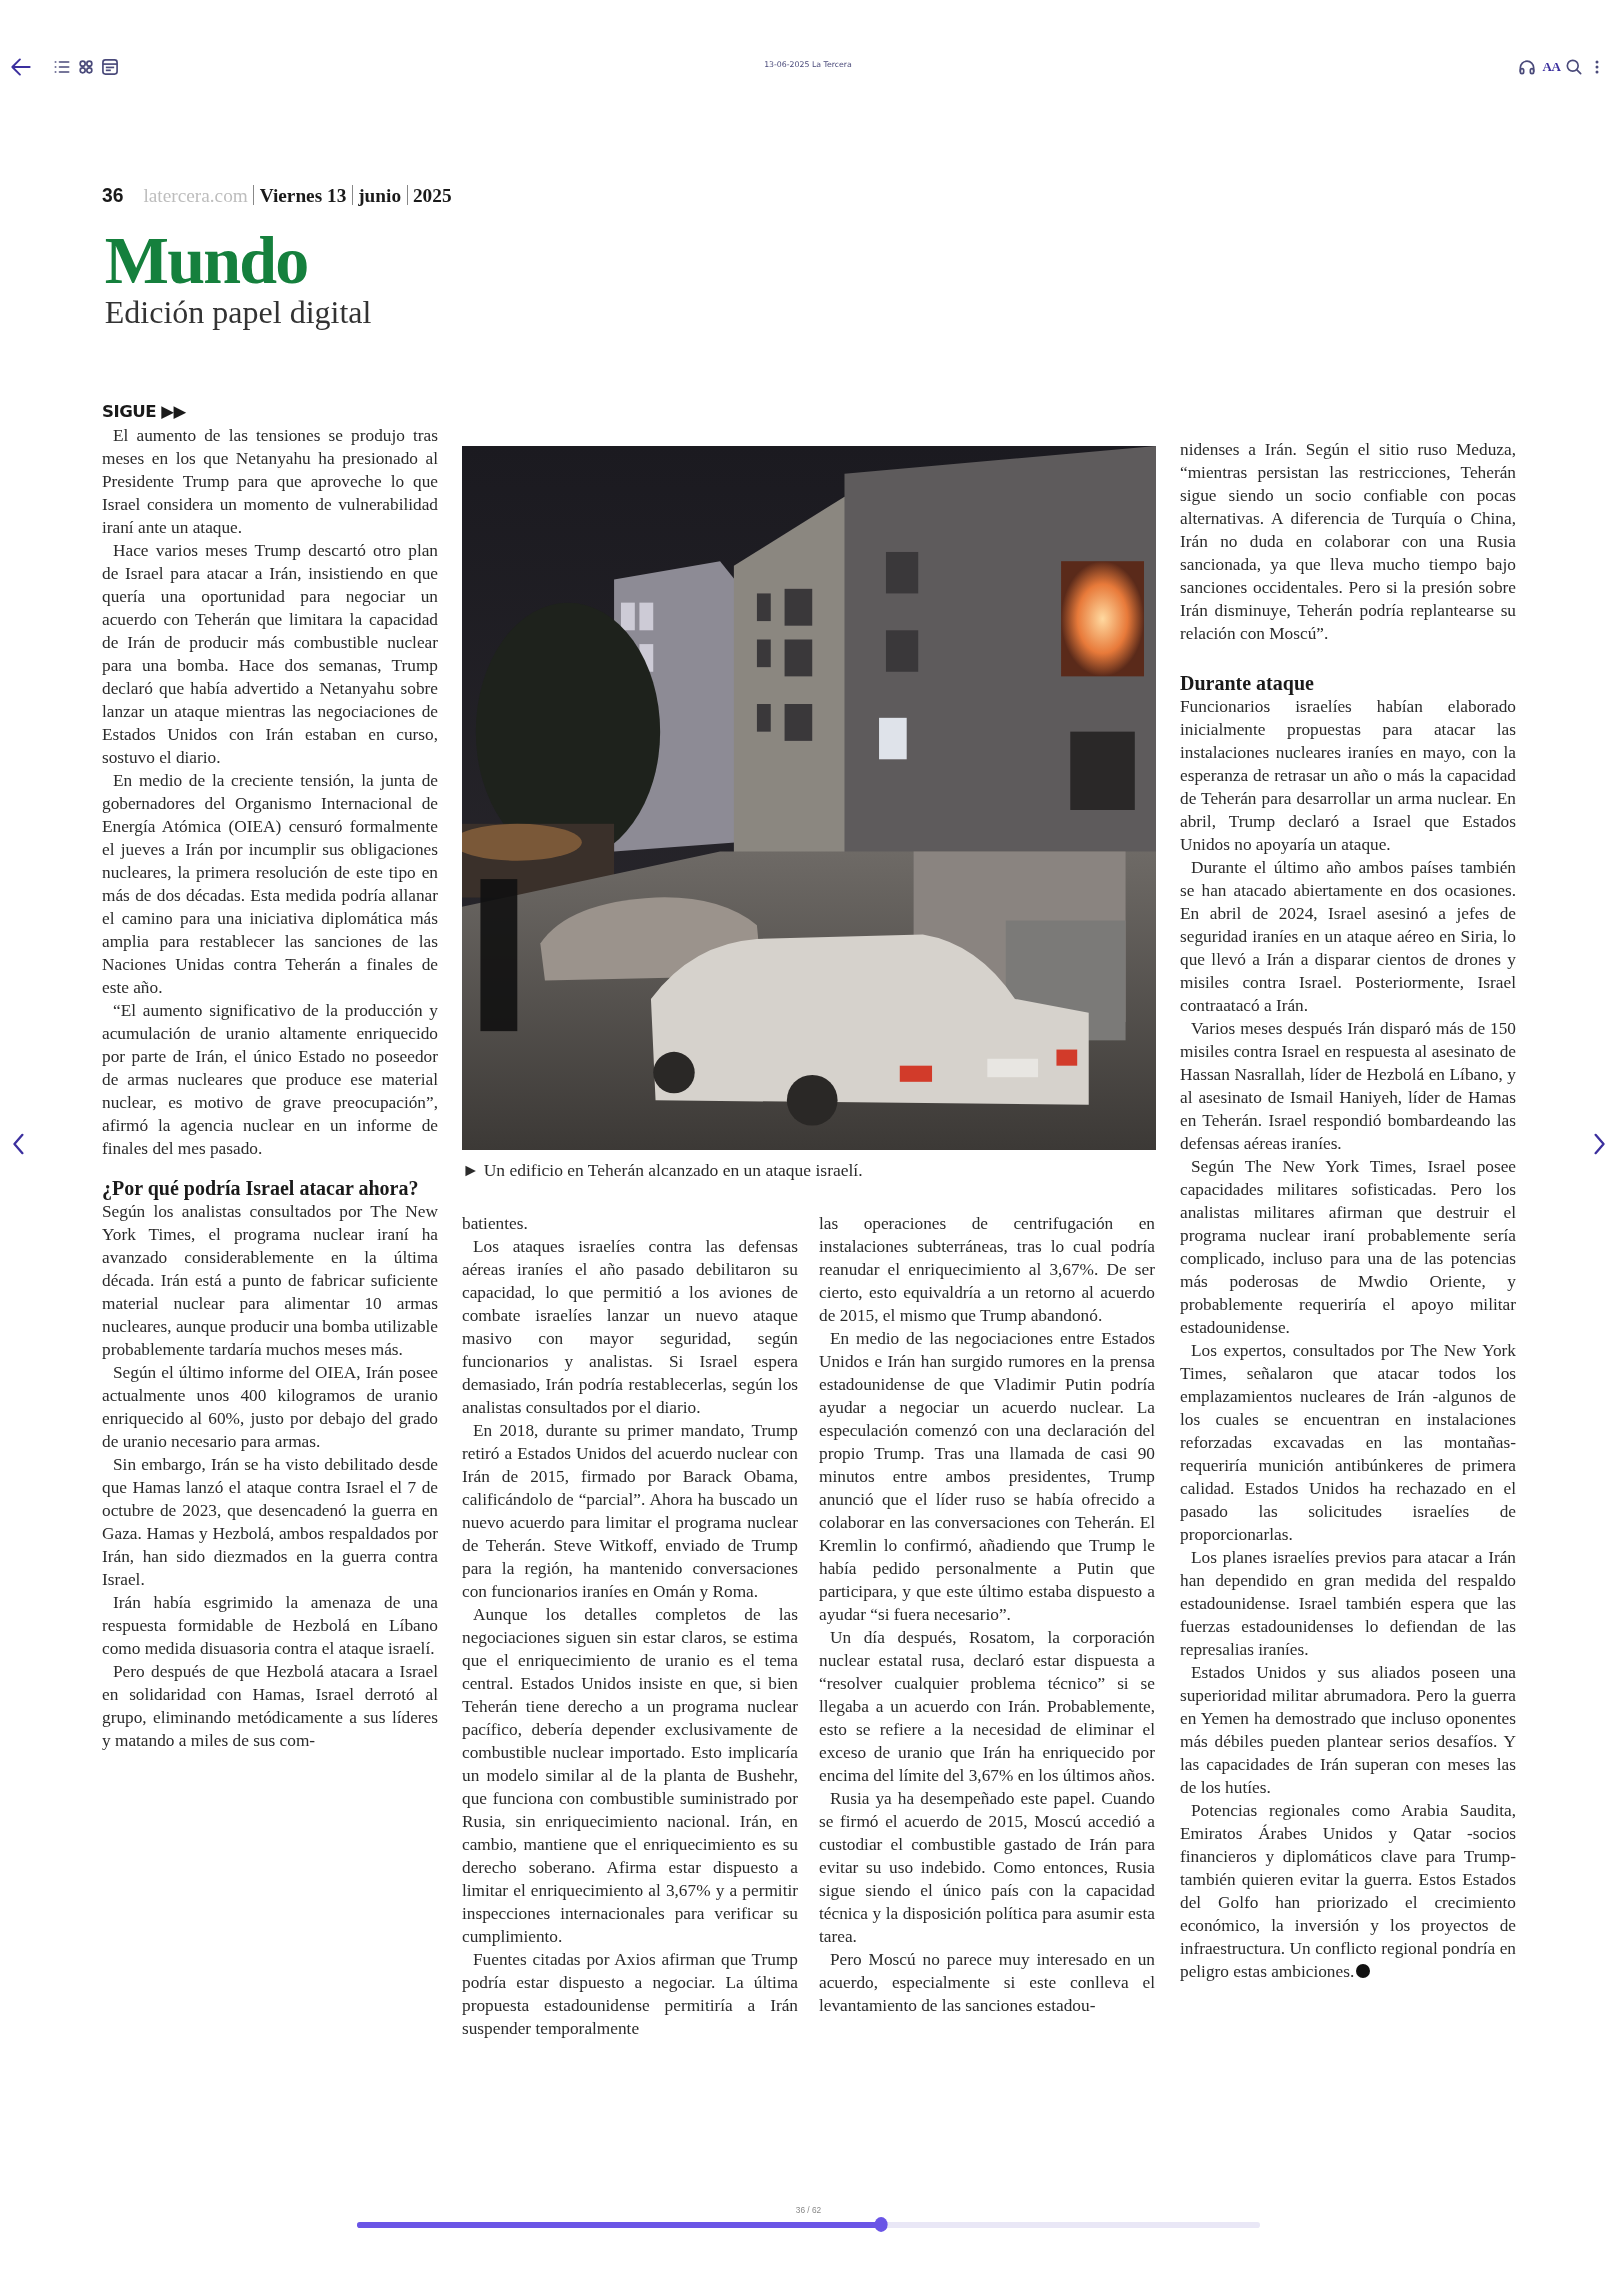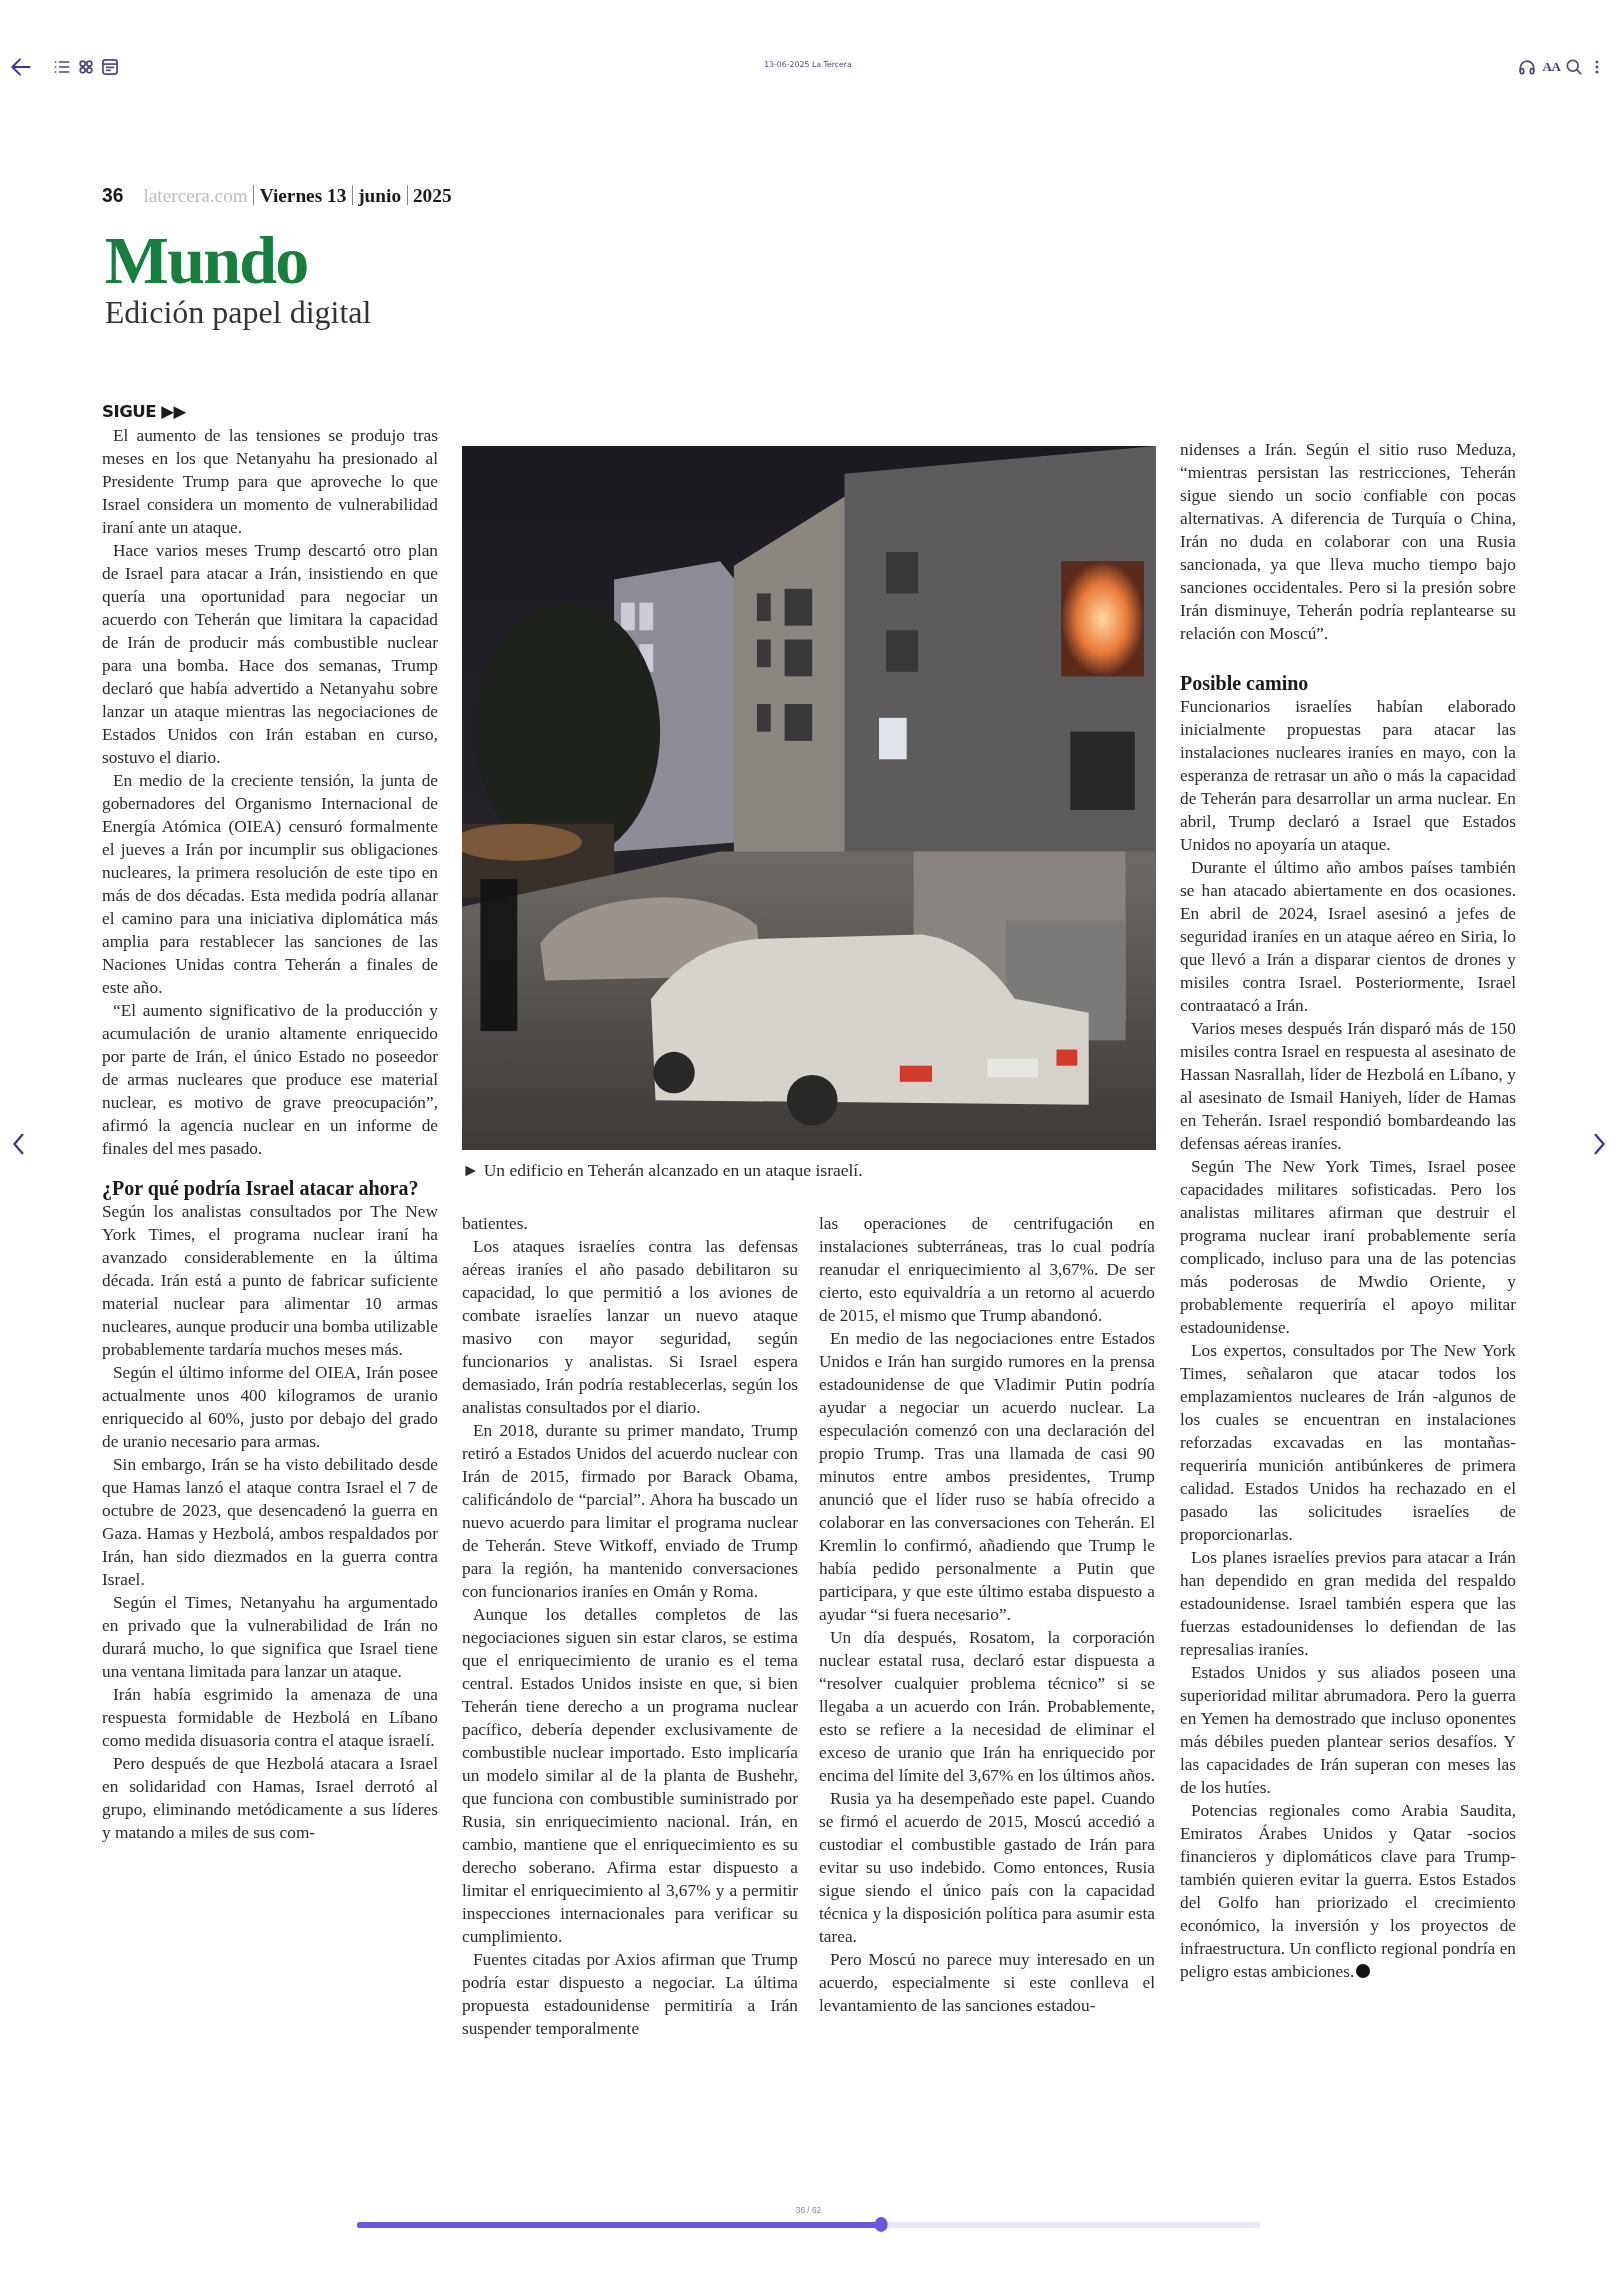--- a/index.html
+++ b/index.html
@@ -142,21 +142,20 @@
 
   <div class="col c1">
     <p>El aumento de las tensiones se produjo tras meses en los que Netanyahu ha presionado al Presidente Trump para que aproveche lo que Israel considera un momento de vulnerabilidad iraní ante un ataque.</p>
     <p>Hace varios meses Trump descartó otro plan de Israel para atacar a Irán, insistiendo en que quería una oportunidad para negociar un acuerdo con Teherán que limitara la capacidad de Irán de producir más combustible nuclear para una bomba. Hace dos semanas, Trump declaró que había advertido a Netanyahu sobre lanzar un ataque mientras las negociaciones de Estados Unidos con Irán estaban en curso, sostuvo el diario.</p>
     <p>En medio de la creciente tensión, la junta de gobernadores del Organismo Internacional de Energía Atómica (OIEA) censuró formalmente el jueves a Irán por incumplir sus obligaciones nucleares, la primera resolución de este tipo en más de dos décadas. Esta medida podría allanar el camino para una iniciativa diplomática más amplia para restablecer las sanciones de las Naciones Unidas contra Teherán a finales de este año.</p>
     <p>“El aumento significativo de la producción y acumulación de uranio altamente enriquecido por parte de Irán, el único Estado no poseedor de armas nucleares que produce ese material nuclear, es motivo de grave preocupación”, afirmó la agencia nuclear en un informe de finales del mes pasado.</p>
     <h3 class="first">¿Por qué podría Israel atacar ahora?</h3>
     <p class="noindent">Según los analistas consultados por The New York Times, el programa nuclear iraní ha avanzado considerablemente en la última década. Irán está a punto de fabricar suficiente material nuclear para alimentar 10 armas nucleares, aunque producir una bomba utilizable probablemente tardaría muchos meses más.</p>
     <p>Según el último informe del OIEA, Irán posee actualmente unos 400 kilogramos de uranio enriquecido al 60%, justo por debajo del grado de uranio necesario para armas.</p>
     <p>Sin embargo, Irán se ha visto debilitado desde que Hamas lanzó el ataque contra Israel el 7 de octubre de 2023, que desencadenó la guerra en Gaza. Hamas y Hezbolá, ambos respaldados por Irán, han sido diezmados en la guerra contra Israel.</p>
-    <p>Según el Times, Netanyahu ha argumentado en privado que la vulnerabilidad de Irán no durará mucho, lo que significa que Israel tiene una ventana limitada para lanzar un ataque.</p>
     <p>Irán había esgrimido la amenaza de una respuesta formidable de Hezbolá en Líbano como medida disuasoria contra el ataque israelí.</p>
     <p>Pero después de que Hezbolá atacara a Israel en solidaridad con Hamas, Israel derrotó al grupo, eliminando metódicamente a sus líderes y matando a miles de sus com-</p>
   </div>
 
   <div class="photo" aria-label="Edificio dañado y autos destruidos en Teherán de noche">
     <svg viewBox="0 0 1506 1528" preserveAspectRatio="none">
       <defs>
         <linearGradient id="sky" x1="0" y1="0" x2="0" y2="1">
             <stop offset="0" stop-color="#1b1a20"></stop>
             <stop offset="1" stop-color="#2c2a2f"></stop>
@@ -223,21 +222,21 @@
   <div class="col c3">
     <p class="noindent">las operaciones de centrifugación en instalaciones subterráneas, tras lo cual podría reanudar el enriquecimiento al 3,67%. De ser cierto, esto equivaldría a un retorno al acuerdo de 2015, el mismo que Trump abandonó.</p>
     <p>En medio de las negociaciones entre Estados Unidos e Irán han surgido rumores en la prensa estadounidense de que Vladimir Putin podría ayudar a negociar un acuerdo nuclear. La especulación comenzó con una declaración del propio Trump. Tras una llamada de casi 90 minutos entre ambos presidentes, Trump anunció que el líder ruso se había ofrecido a colaborar en las conversaciones con Teherán. El Kremlin lo confirmó, añadiendo que Trump le había pedido personalmente a Putin que participara, y que este último estaba dispuesto a ayudar “si fuera necesario”.</p>
     <p>Un día después, Rosatom, la corporación nuclear estatal rusa, declaró estar dispuesta a “resolver cualquier problema técnico” si se llegaba a un acuerdo con Irán. Probablemente, esto se refiere a la necesidad de eliminar el exceso de uranio que Irán ha enriquecido por encima del límite del 3,67% en los últimos años.</p>
     <p>Rusia ya ha desempeñado este papel. Cuando se firmó el acuerdo de 2015, Moscú accedió a custodiar el combustible gastado de Irán para evitar su uso indebido. Como entonces, Rusia sigue siendo el único país con la capacidad técnica y la disposición política para asumir esta tarea.</p>
     <p>Pero Moscú no parece muy interesado en un acuerdo, especialmente si este conlleva el levantamiento de las sanciones estadou-</p>
   </div>
 
   <div class="col c4">
     <p class="noindent">nidenses a Irán. Según el sitio ruso Meduza, “mientras persistan las restricciones, Teherán sigue siendo un socio confiable con pocas alternativas. A diferencia de Turquía o China, Irán no duda en colaborar con una Rusia sancionada, ya que lleva mucho tiempo bajo sanciones occidentales. Pero si la presión sobre Irán disminuye, Teherán podría replantearse su relación con Moscú”.</p>
-    <h3 style="margin-top:26px;">Posible camino</h3>
+    <h3 style="margin-top:26px;">Durante ataque</h3>
     <p class="noindent">Funcionarios israelíes habían elaborado inicialmente propuestas para atacar las instalaciones nucleares iraníes en mayo, con la esperanza de retrasar un año o más la capacidad de Teherán para desarrollar un arma nuclear. En abril, Trump declaró a Israel que Estados Unidos no apoyaría un ataque.</p>
     <p>Durante el último año ambos países también se han atacado abiertamente en dos ocasiones. En abril de 2024, Israel asesinó a jefes de seguridad iraníes en un ataque aéreo en Siria, lo que llevó a Irán a disparar cientos de drones y misiles contra Israel. Posteriormente, Israel contraatacó a Irán.</p>
     <p>Varios meses después Irán disparó más de 150 misiles contra Israel en respuesta al asesinato de Hassan Nasrallah, líder de Hezbolá en Líbano, y al asesinato de Ismail Haniyeh, líder de Hamas en Teherán. Israel respondió bombardeando las defensas aéreas iraníes.</p>
     <p>Según The New York Times, Israel posee capacidades militares sofisticadas. Pero los analistas militares afirman que destruir el programa nuclear iraní probablemente sería complicado, incluso para una de las potencias más poderosas de Mwdio Oriente, y probablemente requeriría el apoyo militar estadounidense.</p>
     <p>Los expertos, consultados por The New York Times, señalaron que atacar todos los emplazamientos nucleares de Irán -algunos de los cuales se encuentran en instalaciones reforzadas excavadas en las montañas- requeriría munición antibúnkeres de primera calidad. Estados Unidos ha rechazado en el pasado las solicitudes israelíes de proporcionarlas.</p>
     <p>Los planes israelíes previos para atacar a Irán han dependido en gran medida del respaldo estadounidense. Israel también espera que las fuerzas estadounidenses lo defiendan de las represalias iraníes.</p>
     <p>Estados Unidos y sus aliados poseen una superioridad militar abrumadora. Pero la guerra en Yemen ha demostrado que incluso oponentes más débiles pueden plantear serios desafíos. Y las capacidades de Irán superan con meses las de los hutíes.</p>
     <p><span>Potencias regionales como Arabia Saudita, Emiratos Árabes Unidos y Qatar -socios financieros y diplomáticos clave para Trump- también quieren evitar la guerra. Estos Estados del Golfo han priorizado el crecimiento económico, la inversión y los proyectos de infraestructura. Un conflicto regional pondría en peligro estas ambiciones.</span><span class="endmark"></span></p>
   </div>
 </div>

